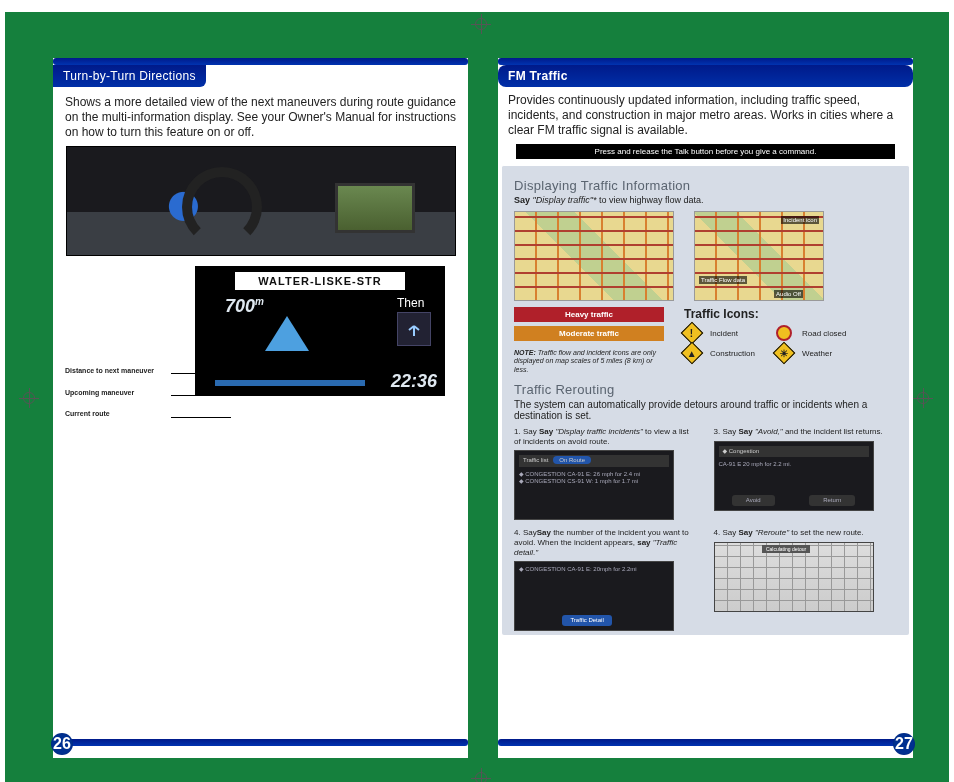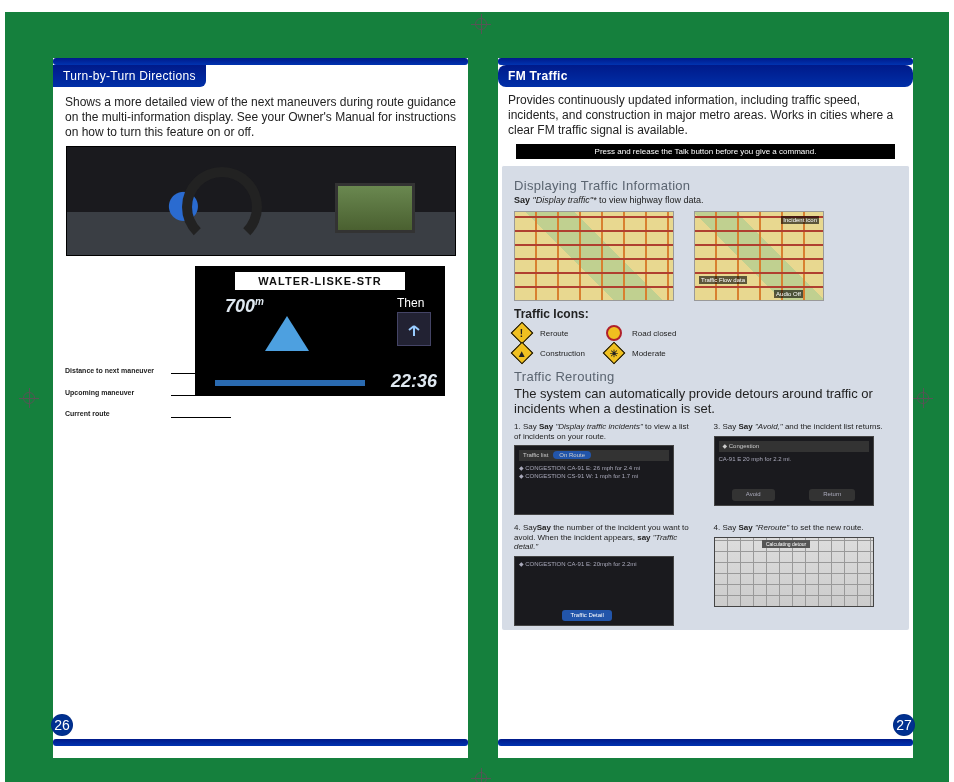--- a/index.html
+++ b/index.html
@@ -54,21 +54,21 @@
   .ticon.round { border-radius:50%; transform:none; background:#f0c020; border:2px solid #b0202a;}
   .ticon span { transform:rotate(-45deg); font-size:10px; font-weight:bold;}
   .steps { display:grid; grid-template-columns: 1fr 1fr; gap:8px 16px; margin-top:6px;}
   .step { font-size:8px; line-height:1.2;}
   .step b{font-weight:bold;}
   .stepimg { width:160px; height:70px; background:#1a1a1e; border:1px solid #444; margin-top:4px; position:relative; color:#aab; font-size:6px; padding:4px;}
   .stepimg .bar { background:#333; padding:2px 4px; font-size:6px; color:#ccc;}
   .stepimg.map { background: linear-gradient(#ddd,#ccc);}
   .stepimg.map::before{content:"";position:absolute;inset:0;background:repeating-linear-gradient(0deg,transparent 0 10px,#999 10px 11px),repeating-linear-gradient(90deg,transparent 0 12px,#999 12px 13px);}
   .stepimg.map .lbl{position:absolute;top:2px;left:30%;background:#555;color:#fff;font-size:5px;padding:1px 4px;}
-  .pagenum { position:absolute; bottom:22px; width:22px; height:22px; background: radial-gradient(circle,#003090 0 60%,#001860 100%); border-radius:50%; color:#fff; font-weight:normal; font-size:14px; display:flex; align-items:center; justify-content:center;}
+  .pagenum { position:absolute; bottom:3px; width:22px; height:22px; background: radial-gradient(circle,#003090 0 60%,#001860 100%); border-radius:50%; color:#fff; font-weight:bold; font-size:16px; display:flex; align-items:center; justify-content:center;}
   .pagenum.l{left:-2px;}
   .pagenum.r{right:-2px;}
   .maplabel { position:absolute; background:rgba(0,0,0,0.6); color:#fff; font-size:6px; padding:1px 2px;}
   .content-wrap { position:relative;}
 </style>
 </head>
 <body>
 
 <div class="sheet">
   <div class="cropmark tl">
@@ -153,47 +153,52 @@
         <div class="trafficrow">
           <div class="mapimg"></div>
           <div class="mapimg" style="width:130px;">
             <div class="maplabel" style="top:4px; right:4px;">Incident icon</div>
             <div class="maplabel" style="bottom:16px; left:4px;">Traffic Flow data</div>
             <div class="maplabel" style="bottom:2px; right:20px;">Audio Off</div>
           </div>
         </div>
 
         <div class="trafficrow">
+          <div class="legendbox">
+            <div class="chip red">Heavy traffic</div>
+            <div class="chip org">Moderate traffic</div>
+            <p class="note"><b>NOTE:</b> <span>Traffic flow and incident icons are only displayed on map scales of 5 miles (8 km) or less.</span></p>
+          </div>
           <div style="flex:1;">
             <b style="font-size:12px;">Traffic Icons:</b>
             <div class="iconsgrid" style="margin-top:4px;">
               <div class="ticon">
                   <span>!</span>
                 </div>
-              <span>Reroute</span>
+              <span>Incident</span>
               <div class="ticon round"></div>
               <span>Road closed</span>
               <div class="ticon">
                   <span>▲</span>
                 </div>
               <span>Construction</span>
               <div class="ticon">
                   <span>☀</span>
                 </div>
-              <span>Moderate</span>
+              <span>Weather</span>
             </div>
           </div>
         </div>
 
         <div class="subhead" style="margin-top:8px;">Traffic Rerouting</div>
-        <p style="font-size:13px;">The system can automatically provide detours around traffic or incidents when a destination is set.</p>
+        <p style="font-size:10px;">The system can automatically provide detours around traffic or incidents when a destination is set.</p>
 
         <div class="steps">
           <div class="step">
-            <span>1.  Say </span><b>Say</b> <i>"Display traffic incidents"</i><span> to view a list of incidents on your route.</span>
+            <span>1.  Say </span><b>Say</b> <i>"Display traffic incidents"</i><span> to view a list of incidents on avoid route.</span>
             <div class="stepimg">
               <div class="bar"><span>Traffic list</span> &nbsp; <span style="background:#25a;padding:1px 6px;border-radius:6px;">On Route</span></div>
               <div style="margin-top:4px;">◆ <span>CONGESTION  CA-91 E: 26 mph for 2.4 mi</span></div>
               <div>◆ <span>CONGESTION  CS-91 W: 1 mph for 1.7 mi</span></div>
             </div>
           </div>
           <div class="step">
             <span>3.  Say </span><b>Say</b> <i>"Avoid,"</i><span> and the incident list returns.</span>
             <div class="stepimg">
               <div class="bar">◆ <span>Congestion</span></div>

